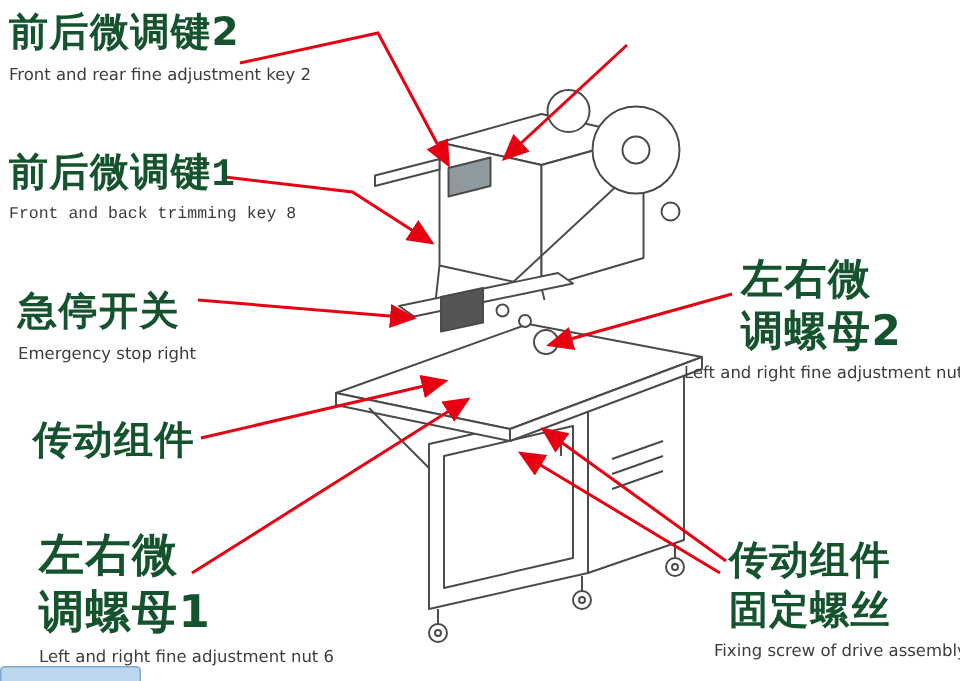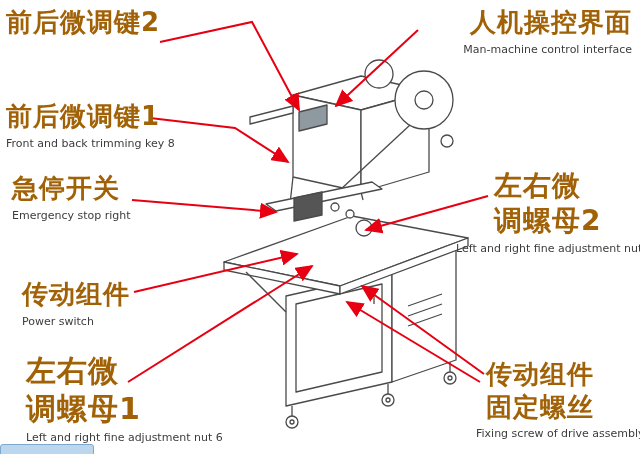--- a/index.html
+++ b/index.html
@@ -3,32 +3,32 @@
 <meta charset="utf-8">
 <style>
   html,body { margin:0; padding:0; background:#ffffff; }
   .stage {
     position:relative; width:640px; height:454px; background:#ffffff;
     overflow:hidden; font-family:"DejaVu Sans","Liberation Sans",sans-serif;
   }
   .stage svg { position:absolute; left:0; top:0; }
   .callout { position:absolute; z-index:3; }
   .zh {
-    display:block; color:#a16207; font-weight:700; font-size:26px;
+    display:block; color:#14532d; font-weight:700; font-size:26px;
     line-height:1.25; letter-spacing:1px; white-space:nowrap;
   }
   .en {
     display:block; color:#3c3c3c; font-size:11px; line-height:1.2;
     margin-top:4px; white-space:nowrap;
   }
   
   #c-key2      { left:6px;   top:6px; }
   #c-interface { right:8px;  top:6px;  text-align:right; }
-  #c-key1      { left:6px;   top:100px; }
-  #c-estop     { left:12px;  top:172px; }
+  #c-key1      { left:6px;   top:100px;font-family:Liberation Mono, monospace; }
+  #c-estop     { left:12px;  top:192px; }
   #c-power     { left:22px;  top:278px; }
   #c-nut1      { left:26px;  top:352px; }
   #c-nut1 .zh  { font-size:30px; }
   #c-nut2      { left:456px; top:168px; }
   #c-nut2 .zh  { font-size:28px; margin-left:38px; }
   #c-screws    { left:476px; top:358px; }
   #c-screws .zh{ font-size:26px; margin-left:10px; }
   
   .bottom-sliver {
     position:absolute; left:0; bottom:-4px; width:92px; height:12px;
@@ -108,40 +108,36 @@
       <polyline points="134,292 297,254" marker-end="url(#arrow)"></polyline>
       <polyline points="128,382 312,266" marker-end="url(#arrow)"></polyline>
       <polyline points="488,196 366,230" marker-end="url(#arrow)"></polyline>
       <polyline points="484,374 362,286" marker-end="url(#arrow)"></polyline>
       <polyline points="480,382 347,302" marker-end="url(#arrow)"></polyline>
     </g>
   </svg>
 
   <div class="callout" id="c-key2">
     <span class="zh">前后微调键2</span>
+    <span class="en">Front and rear fine adjustment key 2</span>
   </div>
 
-  <div class="callout" id="c-interface">
-    <span class="zh">人机操控界面</span>
-    <span class="en">Man-machine control interface</span>
-  </div>
 
   <div class="callout" id="c-key1">
     <span class="zh">前后微调键1</span>
     <span class="en">Front and back trimming key 8</span>
   </div>
 
   <div class="callout" id="c-estop">
     <span class="zh">急停开关</span>
     <span class="en">Emergency stop right</span>
   </div>
 
   <div class="callout" id="c-power">
     <span class="zh">传动组件</span>
-    <span class="en">Power switch</span>
   </div>
 
   <div class="callout" id="c-nut1">
     <span class="zh">左右微</span>
     <span class="zh">调螺母1</span>
     <span class="en">Left and right fine adjustment nut 6</span>
   </div>
 
   <div class="callout" id="c-nut2">
     <span class="zh">左右微</span>

